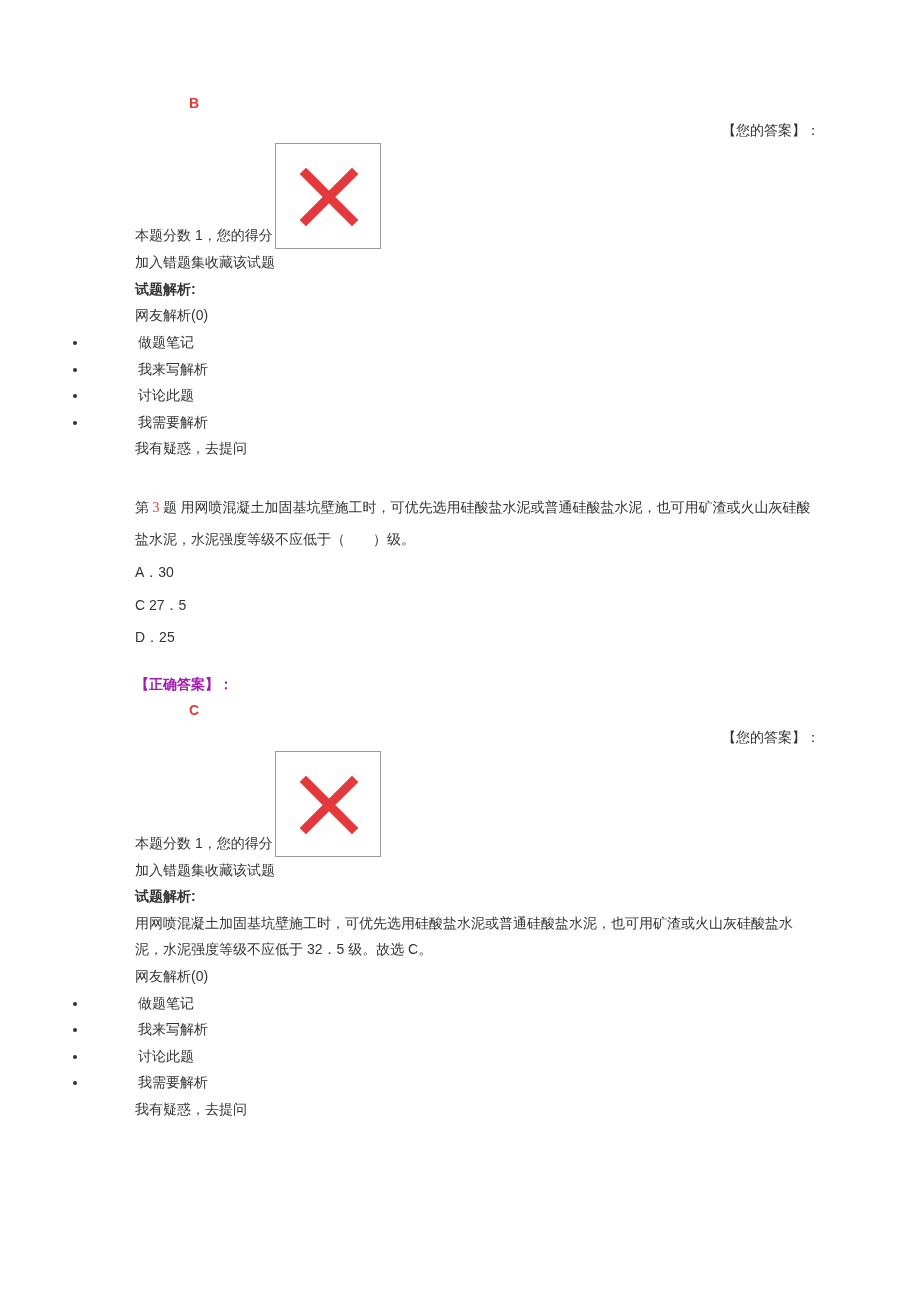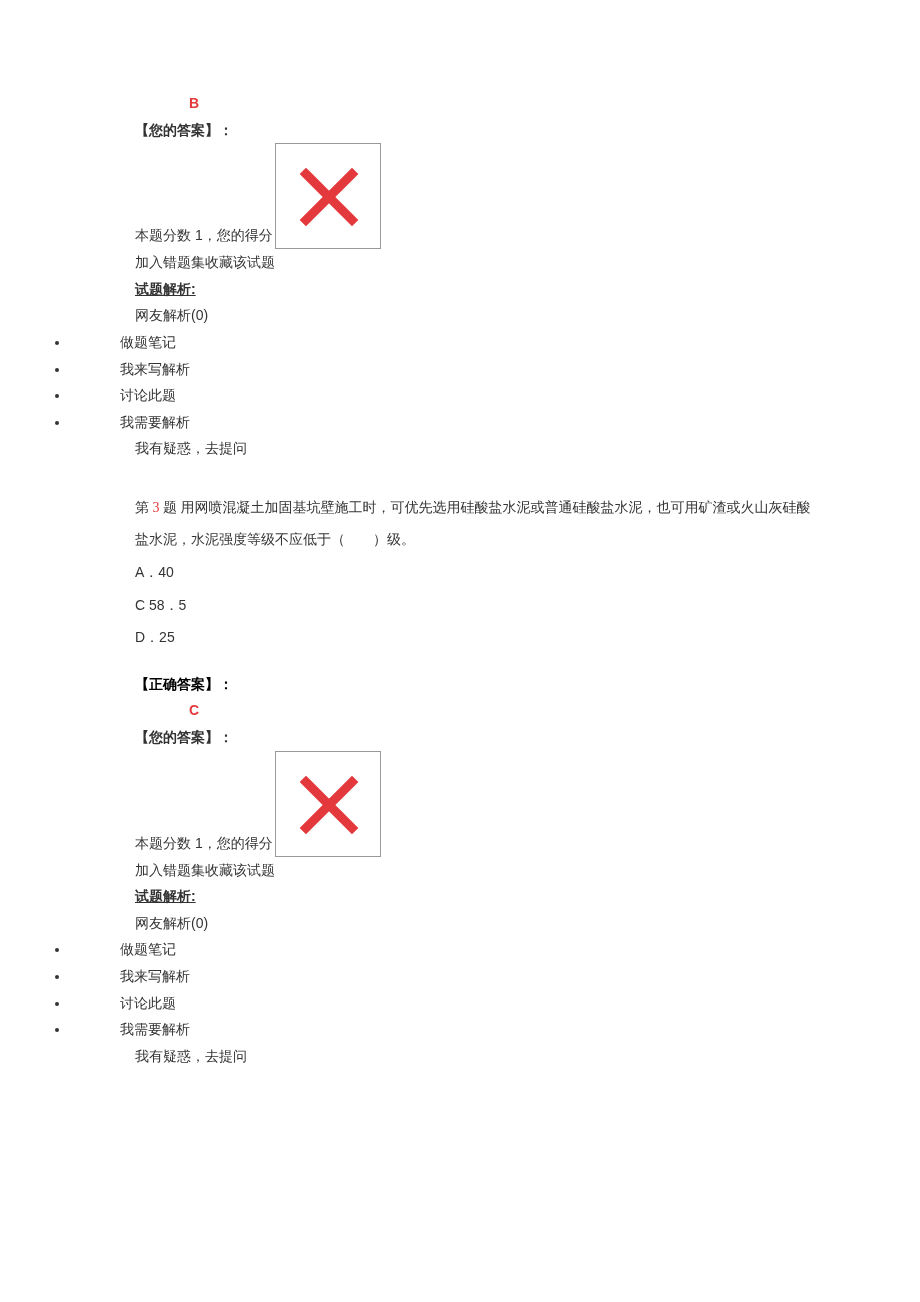--- a/index.html
+++ b/index.html
@@ -7,34 +7,34 @@
     font-family: "Microsoft YaHei", "SimSun", Arial, sans-serif;
     font-size: 14px;
     color: #333;
     background: #fff;
     width: 920px;
     padding: 90px 0 90px 0;
     line-height: 1.9;
   }
   .content { padding-left: 135px; padding-right: 100px; }
   .answer-letter { color: #e4393c; font-weight: bold; padding-left: 54px; }
-  .your-answer-label { font-weight: bold; }
+  .your-answer-label { font-weight: normal; text-align: right; }
   .x-box {
     display: inline-block;
     width: 106px;
     height: 106px;
     border: 1px solid #999;
     vertical-align: bottom;
     margin-left: 2px;
     position: relative;
   }
   .x-box svg { position: absolute; top: 0; left: 0; }
-  .bold { font-weight: bold; text-decoration: underline; }
-  .correct-label { color: #000000; font-weight: bold; }
-  .action-list { list-style: disc; padding-left: 70px; margin-left: 0; }
+  .bold { font-weight: bold; }
+  .correct-label { color: #a21caf; font-weight: bold; }
+  .action-list { list-style: disc; padding-left: 88px; margin-left: 0; }
   .action-list li { padding-left: 50px; }
   .para { margin: 0; }
   .spacer { height: 30px; }
   .q-num { color: #e4393c; }
 </style>
 </head>
 <body>
 
 <div class="content">
   <div class="answer-letter">B</div>
@@ -62,40 +62,41 @@
 <div class="content">
   <div class="para">我有疑惑，去提问</div>
 </div>
 
 <div class="spacer"></div>
 
 <div class="content">
   <div class="para" style="line-height:2.3;font-family:Liberation Serif, serif;">
     <span>第 </span><span class="q-num">3</span><span> 题</span><span>  用网喷混凝土加固基坑壁施工时，可优先选用硅酸盐水泥或普通硅酸盐水泥，也可用矿渣或火山灰硅酸盐水泥，水泥强度等级不应低于（　　）级。</span>
   </div>
-  <div class="para" style="line-height:2.3;">A．40</div>
-  <div class="para" style="line-height:2.3;">C 58．5</div>
+  <div class="para" style="line-height:2.3;">A．30</div>
+  <div class="para" style="line-height:2.3;">C 27．5</div>
   <div class="para" style="line-height:2.3;">D．25</div>
 
   <div style="height:18px;"></div>
   <div class="correct-label">【正确答案】：</div>
   <div class="answer-letter">C</div>
   <div class="your-answer-label">【您的答案】：</div>
   <div class="para">
     <span>本题分数 1，您的得分</span><span class="x-box">
       <svg viewBox="0 0 106 106" width="106" height="106">
         <line x1="30" y1="30" x2="76" y2="76" stroke="#e4393c" stroke-width="9" stroke-linecap="square"></line>
         <line x1="76" y1="30" x2="30" y2="76" stroke="#e4393c" stroke-width="9" stroke-linecap="square"></line>
       </svg>
     </span>
   </div>
   <div class="para">
     <span>加入错题集</span><span>收藏该试题</span>
   </div>
   <div class="bold">试题解析:</div>
+  <div class="para">用网喷混凝土加固基坑壁施工时，可优先选用硅酸盐水泥或普通硅酸盐水泥，也可用矿渣或火山灰硅酸盐水泥，水泥强度等级不应低于 32．5 级。故选 C。</div>
   <div class="para">网友解析(0)</div>
 </div>
 <ul class="action-list">
   <li>做题笔记</li>
   <li>我来写解析</li>
   <li>讨论此题</li>
   <li>我需要解析</li>
 </ul>
 <div class="content">
   <div class="para">我有疑惑，去提问</div>

